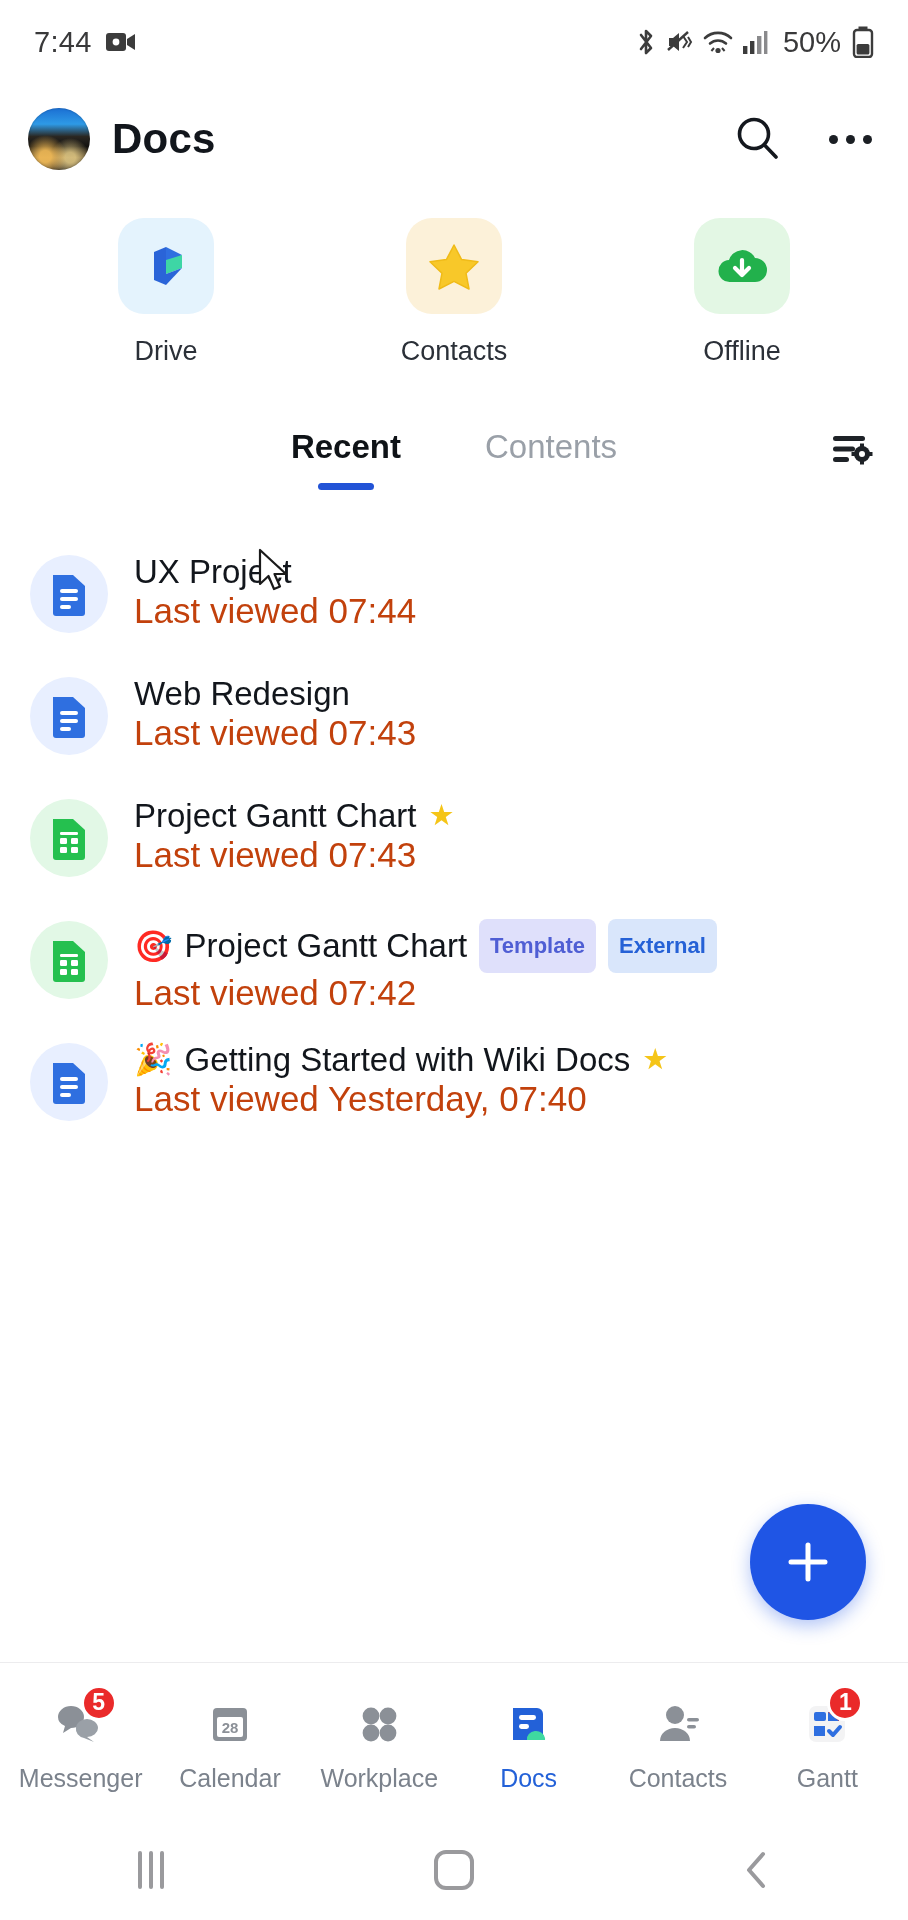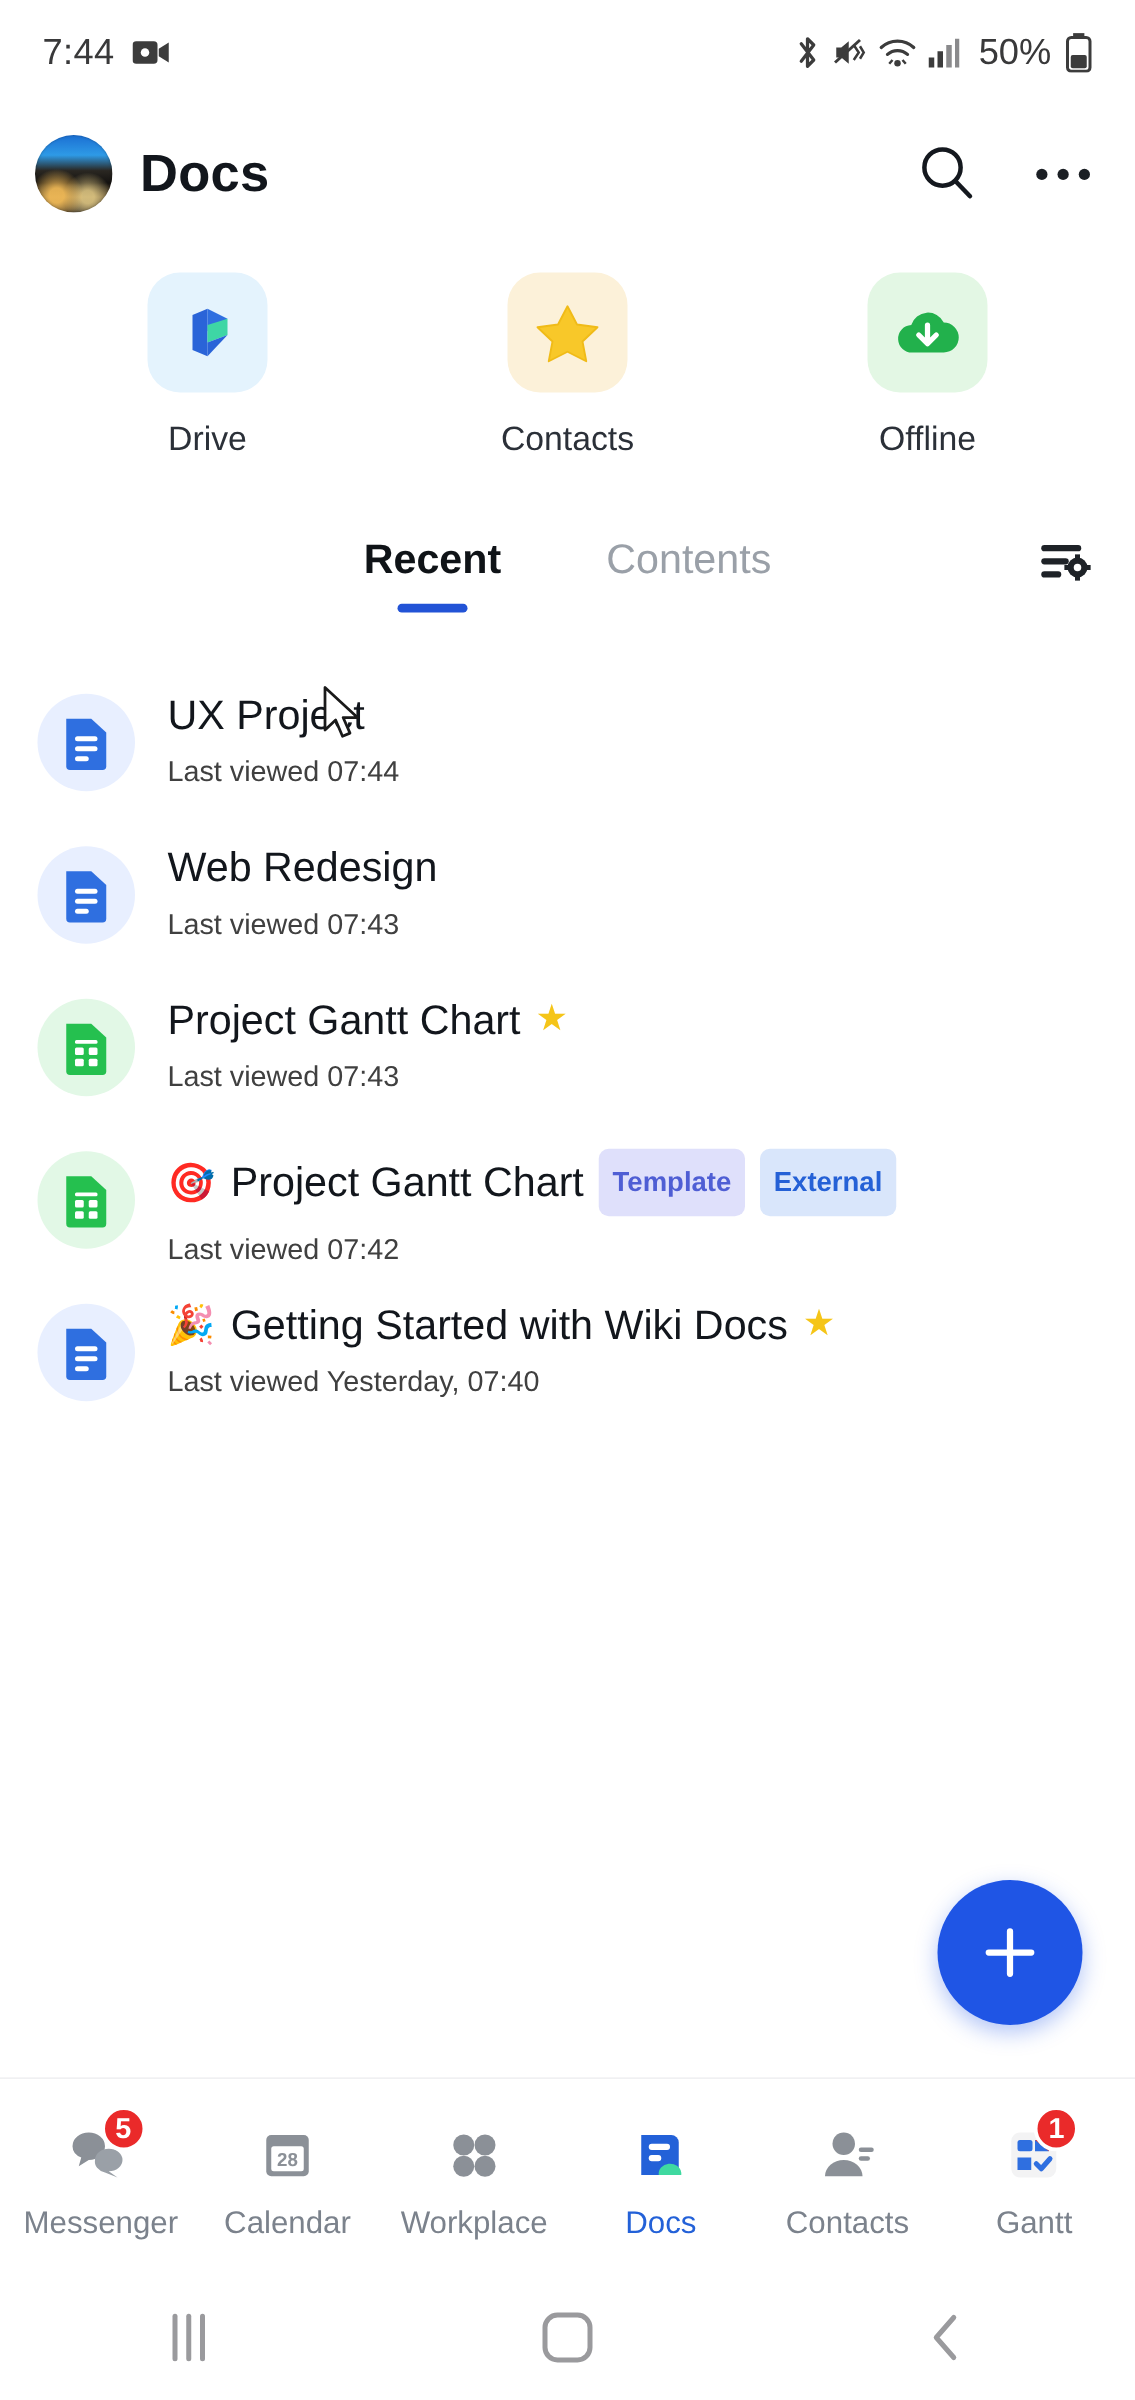--- a/index.html
+++ b/index.html
@@ -55,21 +55,21 @@
   .row-ic { width: 78px; height: 78px; border-radius: 50%; display: flex; align-items: center; justify-content: center; flex: 0 0 78px; margin-top: 4px; }
   .row-ic.doc { background: #e8efff; }
   .row-ic.sheet { background: #e2f8e6; }
   .row-body { margin-left: 26px; display: flex; flex-direction: column; justify-content: center; padding-top: 2px; }
   .row-title { display: flex; align-items: center; gap: 12px; font-size: 33px; color: #12161c; line-height: 1.15; white-space: nowrap; }
   .emoji { font-size: 31px; line-height: 1; }
   .star { font-size: 29px; line-height: 1; color: #f5c518; }
   .badge-tag { font-size: 22px; font-weight: 700; padding: 16px 11px; border-radius: 8px; line-height: 1; }
   .badge-template { color: #4f5ed4; background: #dfe0fb; }
   .badge-external { color: #2561d6; background: #d9e6fb; }
-  .row-sub { margin-top: 13px; font-size: 23px; color: #404040; }
+  .row-sub { font-size: 35px; color: #c2410c; }
 
   
   .fab { position: absolute; right: 42px; bottom: 300px; width: 116px; height: 116px; border-radius: 50%; background: #1f55e5; display: flex; align-items: center; justify-content: center; box-shadow: 0 6px 18px rgba(31,85,229,.35); }
 
   
   .bottomnav { margin-top: auto; height: 158px; flex: 0 0 158px; border-top: 1px solid #ececee; display: flex; align-items: center; padding: 6px 6px 0; }
   .nav-item { flex: 1; display: flex; flex-direction: column; align-items: center; justify-content: center; gap: 13px; position: relative; }
   .nav-ic { position: relative; width: 60px; height: 54px; display: flex; align-items: center; justify-content: center; }
   .nav-label { font-size: 25px; color: #7b828c; }
   .nav-item.active .nav-label { color: #2361d8; }

